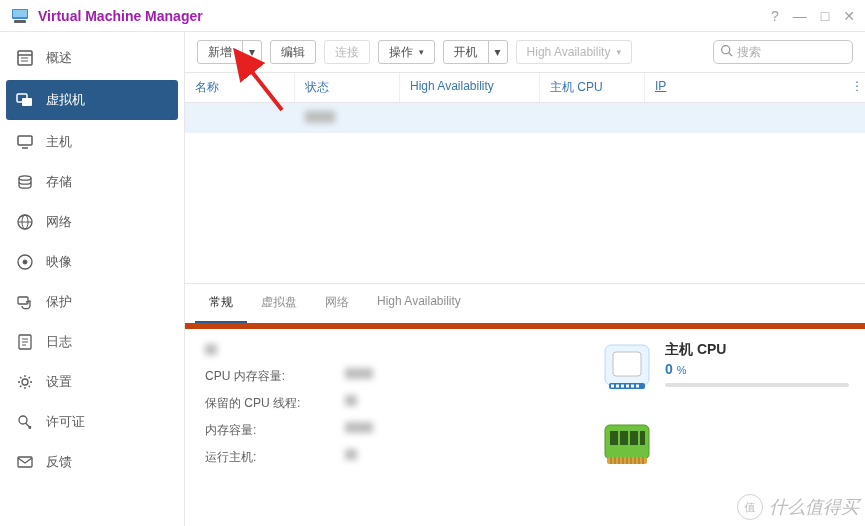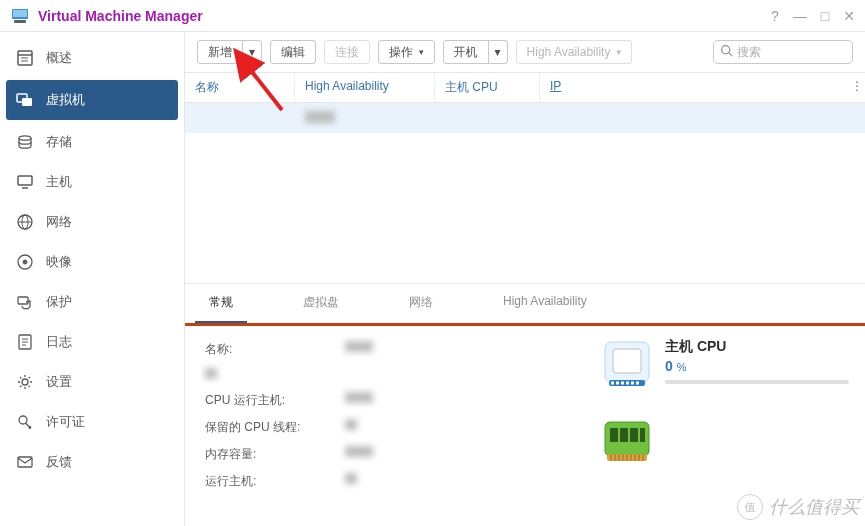--- a/index.html
+++ b/index.html
@@ -173,23 +173,22 @@
 .detail {
   background: #fff;
   border-top: 1px solid #e6e6e6;
   flex: 1;
   display: flex;
   flex-direction: column;
   overflow: hidden;
 }
 .tabs {
   display: flex;
-  border-bottom: 3px solid #c2410c;
+  border-bottom: 6px solid #c2410c;
   padding: 0 10px;
-  gap: 42px;
 }
 .tab {
   padding: 10px 14px;
   font-size: 12px;
   color: #909090;
   cursor: pointer;
 }
 .tab.active {
   color: #303030;
   border-bottom: 2px solid #2a5a8a;
@@ -308,36 +307,36 @@
             <rect x="1" y="3" width="10" height="8" rx="1" fill="none" stroke-width="1.5"></rect>
             <rect x="6" y="7" width="10" height="8" rx="1" fill="currentColor" stroke="none"></rect>
           </svg>
       </span>
       <span>虚拟机</span>
     </div>
 
     <div class="nav-item">
       <span class="nic">
         <svg width="18" height="18" viewBox="0 0 18 18">
+            <rect x="2" y="3" width="14" height="9" rx="1" fill="none" stroke-width="1.5"></rect>
+            <line x1="6" y1="15" x2="12" y2="15" stroke-width="1.5"></line>
+          </svg>
+      </span>
+      <span>主机</span>
+    </div>
+
+    <div class="nav-item">
+      <span class="nic">
+        <svg width="18" height="18" viewBox="0 0 18 18">
             <ellipse cx="9" cy="5" rx="6" ry="2.2" fill="none" stroke-width="1.3"></ellipse>
             <path d="M3 5 v8 a6 2.2 0 0 0 12 0 v-8" fill="none" stroke-width="1.3"></path>
             <path d="M3 9 a6 2.2 0 0 0 12 0" fill="none" stroke-width="1.3"></path>
           </svg>
       </span>
       <span>存储</span>
-    </div>
-
-    <div class="nav-item">
-      <span class="nic">
-        <svg width="18" height="18" viewBox="0 0 18 18">
-            <rect x="2" y="3" width="14" height="9" rx="1" fill="none" stroke-width="1.5"></rect>
-            <line x1="6" y1="15" x2="12" y2="15" stroke-width="1.5"></line>
-          </svg>
-      </span>
-      <span>主机</span>
     </div>
 
     <div class="nav-item">
       <span class="nic">
         <svg width="18" height="18" viewBox="0 0 18 18">
             <circle cx="9" cy="9" r="7" fill="none" stroke-width="1.3"></circle>
             <line x1="2" y1="9" x2="16" y2="9" stroke-width="1"></line>
             <ellipse cx="9" cy="9" rx="3" ry="7" fill="none" stroke-width="1"></ellipse>
             <path d="M4 4 l5 -2" stroke-width="1.2"></path>
           </svg>
@@ -438,20 +437,21 @@
               <line x1="11" y1="11" x2="15" y2="15"></line>
             </svg>
         </span>
         <input type="text" placeholder="搜索" style="">
       </div>
     </div>
 
     <div class="table-wrap">
       <div class="thead">
         <div class="th col-name">名称</div>
+        <div class="th col-status">状态</div>
         <div class="th col-ha">High Availability</div>
         <div class="th col-cpu">主机 CPU</div>
         <div class="th col-ip last">IP</div>
         <div class="th more last">⋮</div>
       </div>
       <div class="trow">
         <div class="td col-name"></div>
         <div class="td col-status"><span class="blurred"></span></div>
         <div class="td col-ha"></div>
         <div class="td col-host"></div>
@@ -464,28 +464,24 @@
     <div class="detail">
       <div class="tabs">
         <div class="tab active">常规</div>
         <div class="tab">虚拟盘</div>
         <div class="tab">网络</div>
         <div class="tab">High Availability</div>
       </div>
       <div class="detail-body">
         <div class="specs">
           <div class="spec-row">
-              <div class="k">名称:</div>
-              <div class="v"><span class="blurred"></span></div>
+              <div class="v"><span class="blurred" style="width:12px"></span></div>
             </div>
           <div class="spec-row">
-              <div class="v"><span class="blurred" style="width:12px"></span></div>
-            </div>
-          <div class="spec-row">
-              <div class="k">CPU 运行主机:</div>
+              <div class="k">CPU 内存容量:</div>
               <div class="v"><span class="blurred"></span></div>
             </div>
           <div class="spec-row">
               <div class="k">保留的 CPU 线程:</div>
               <div class="v"><span class="blurred" style="width:12px"></span></div>
             </div>
           <div class="spec-row">
               <div class="k">内存容量:</div>
               <div class="v"><span class="blurred"></span></div>
             </div>

